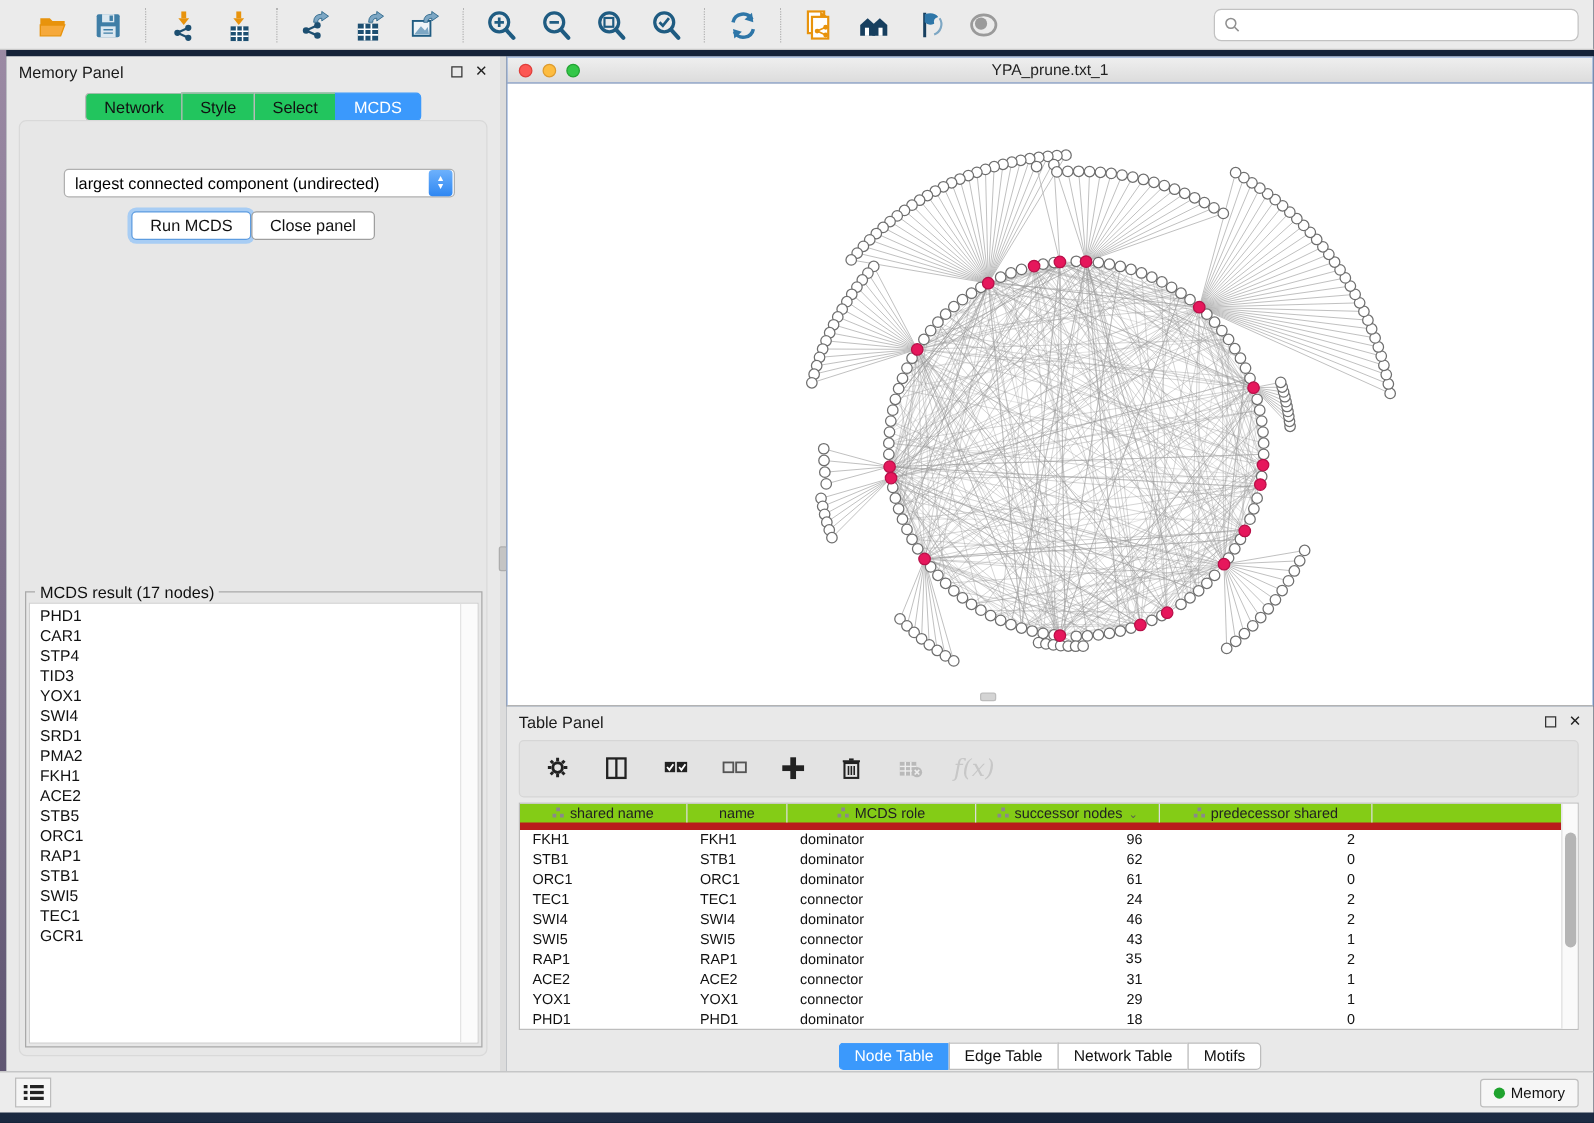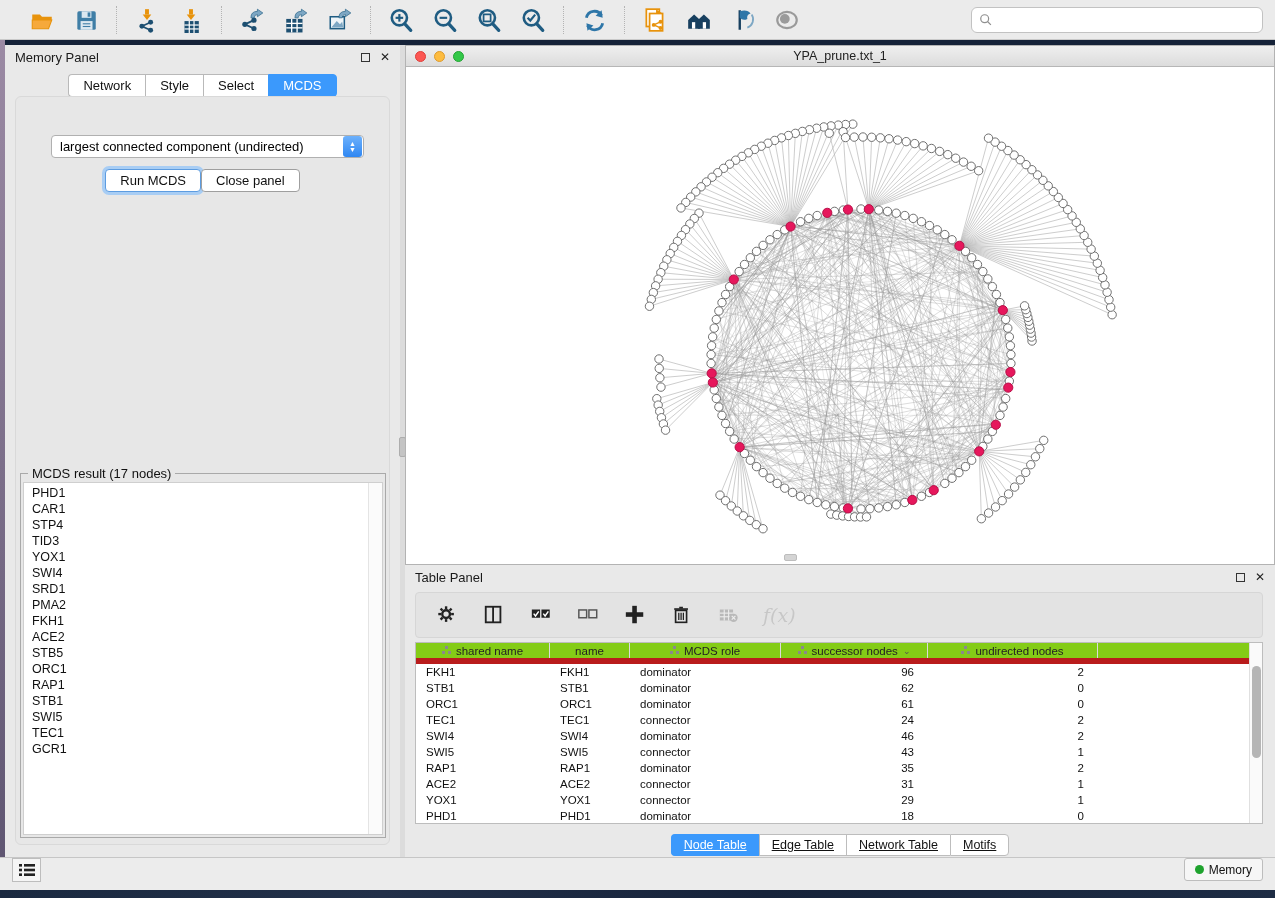--- a/index.html
+++ b/index.html
@@ -30,21 +30,21 @@
   
   .control-panel { position:absolute; left:5px; top:45px; width:395px; height:812px;
     background:#e9e9e9; }
   .panel-titlebar { height:24px; display:flex; align-items:center; padding:0 10px; }
   .panel-title { font-size:13px; color:#1a1a1a; }
   .panel-winbtns { margin-left:auto; display:flex; gap:10px; align-items:center; }
   .winbtn { font-size:12px; color:#222; cursor:pointer; line-height:1; }
   .float-btn { width:9px; height:9px; border:1.5px solid #333; display:inline-block; }
 
   .cp-tabs { position:absolute; left:0; top:29px; width:100%; display:flex; justify-content:center; }
-  .cp-tab { font-size:13px; padding:3px 14px; background:#ffffff; border:1px solid #b9b9b9;
+  .cp-tab { font-size:13px; padding:3px 14px; background:#22c55e; border:1px solid #b9b9b9;
     border-right:none; color:#111; cursor:pointer; }
   .cp-tab:first-child { border-radius:4px 0 0 4px; }
   .cp-tab:last-child { border-right:1px solid #b9b9b9; border-radius:0 4px 4px 0; }
   .cp-tab.selected { background:#3b99fc; border-color:#3b99fc; color:#fff; }
 
   .cp-content { position:absolute; left:10px; top:51px; width:375px; height:749px;
     background:#e7e7e7; border:1px solid #d9d9d9; border-radius:6px; }
   .opt-label { text-align:center; font-size:13px; margin-top:18px; color:#111; }
   .opt-select { position:absolute; left:35px; top:38px; width:313px; height:23px;
     background:#fff; border:1px solid #b0b0b0; border-radius:4px;
@@ -112,28 +112,28 @@
   .sort-caret { font-size:9px; color:#555; }
   .dt-row { display:flex; height:16px; }
   .dt-cell { font-size:11.5px; color:#111; line-height:16px; white-space:nowrap; overflow:hidden; }
   .dt-cell.l { text-align:left; padding-left:10px; }
   .dt-cell.r { text-align:right; padding-right:14px; }
   .dt-scroll { width:13px; background:#fafafa; border-left:1px solid #e0e0e0; position:relative; }
   .dt-thumb { position:absolute; left:2px; top:23px; width:9px; height:92px; background:#b5b5b5; border-radius:5px; }
 
   .tp-tabs { position:absolute; left:0; top:269px; width:100%; display:flex; justify-content:center; }
   .tp-tab { font-size:12.5px; padding:3px 12px; background:#fff; border:1px solid #bdbdbd;
-    border-right:none; color:#111; cursor:pointer;text-decoration:underline; }
+    border-right:none; color:#111; cursor:pointer; }
   .tp-tab:first-child { border-radius:4px 0 0 4px; }
   .tp-tab:last-child { border-right:1px solid #bdbdbd; border-radius:0 4px 4px 0; }
   .tp-tab.selected { background:#3b99fc; border-color:#3b99fc; color:#fff; }
 
   
   .status-bar { position:absolute; left:0; top:857px; width:1275px; height:33px;
-    background:#ececec; border-top:1px solid #c6c6c6; display:flex; align-items:flex-start; padding:0 12px; }
+    background:#ececec; border-top:1px solid #c6c6c6; display:flex; align-items:center; padding:0 12px; }
   .list-btn { width:29px; height:24px; background:#f5f5f5; border:1px solid #bdbdbd;
     display:flex; align-items:center; justify-content:center; cursor:pointer; }
   .memory-btn { margin-left:auto; height:23px; background:#f6f6f6; border:1px solid #bdbdbd;
     border-radius:3px; display:flex; align-items:center; gap:5px; padding:0 10px;
     font-size:12px; color:#111; cursor:pointer; }
   .mem-dot { width:9px; height:9px; border-radius:50%; background:#1fa32e; }
 </style>
 </head>
 <body>
 
@@ -1317,21 +1317,21 @@
               <span class="tree-ico"></span>
               <span>MCDS role</span>
             </div>
             <div class="dt-hcell" style="width: 147px;">
               <span class="tree-ico"></span>
               <span>successor nodes</span>
               <span class="sort-caret">⌄</span>
             </div>
             <div class="dt-hcell" style="width: 170px;">
               <span class="tree-ico"></span>
-              <span>undirected nodes</span>
+              <span>predecessor shared</span>
             </div>
           </div>
         <div id="dt-body">
             <div class="dt-row">
               <div class="dt-cell l" style="width: 134px;">FKH1</div>
               <div class="dt-cell l" style="width: 80px;">FKH1</div>
               <div class="dt-cell l" style="width: 151px;">dominator</div>
               <div class="dt-cell r" style="width: 147px;">96</div>
               <div class="dt-cell r" style="width: 170px;">2</div>
             </div>
@@ -1367,21 +1367,21 @@
               <div class="dt-cell l" style="width: 134px;">SWI5</div>
               <div class="dt-cell l" style="width: 80px;">SWI5</div>
               <div class="dt-cell l" style="width: 151px;">connector</div>
               <div class="dt-cell r" style="width: 147px;">43</div>
               <div class="dt-cell r" style="width: 170px;">1</div>
             </div>
             <div class="dt-row">
               <div class="dt-cell l" style="width: 134px;">RAP1</div>
               <div class="dt-cell l" style="width: 80px;">RAP1</div>
               <div class="dt-cell l" style="width: 151px;">dominator</div>
-              <div class="dt-cell r" style="width: 147px;">35</div>
+              <div class="dt-cell r" style="width: 147px; font-family: Liberation Mono, monospace;">35</div>
               <div class="dt-cell r" style="width: 170px;">2</div>
             </div>
             <div class="dt-row">
               <div class="dt-cell l" style="width: 134px;">ACE2</div>
               <div class="dt-cell l" style="width: 80px;">ACE2</div>
               <div class="dt-cell l" style="width: 151px;">connector</div>
               <div class="dt-cell r" style="width: 147px;">31</div>
               <div class="dt-cell r" style="width: 170px;">1</div>
             </div>
             <div class="dt-row">

